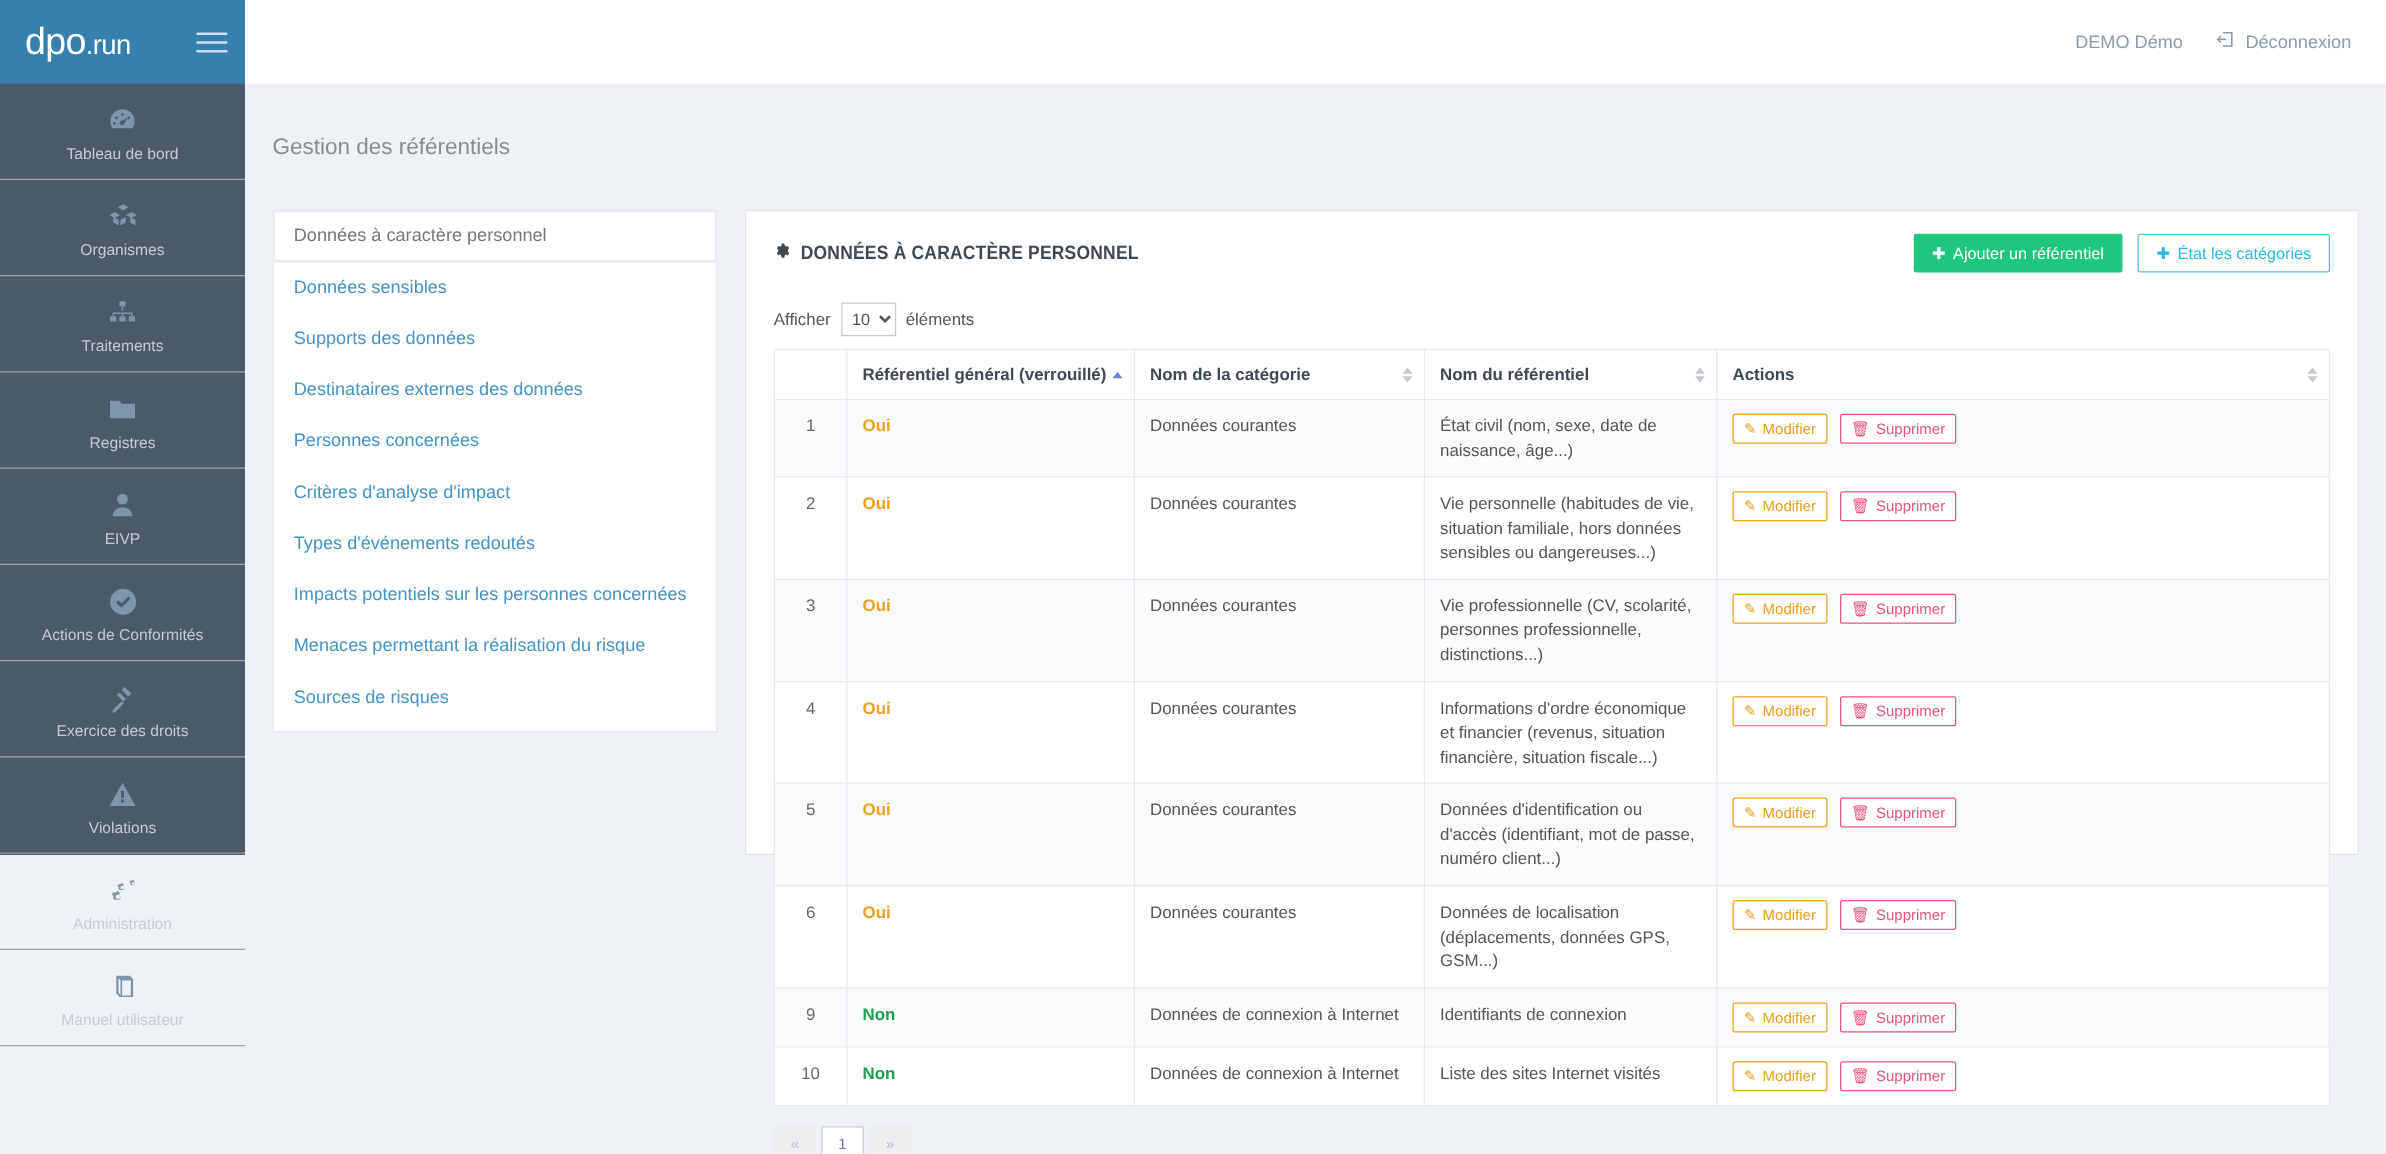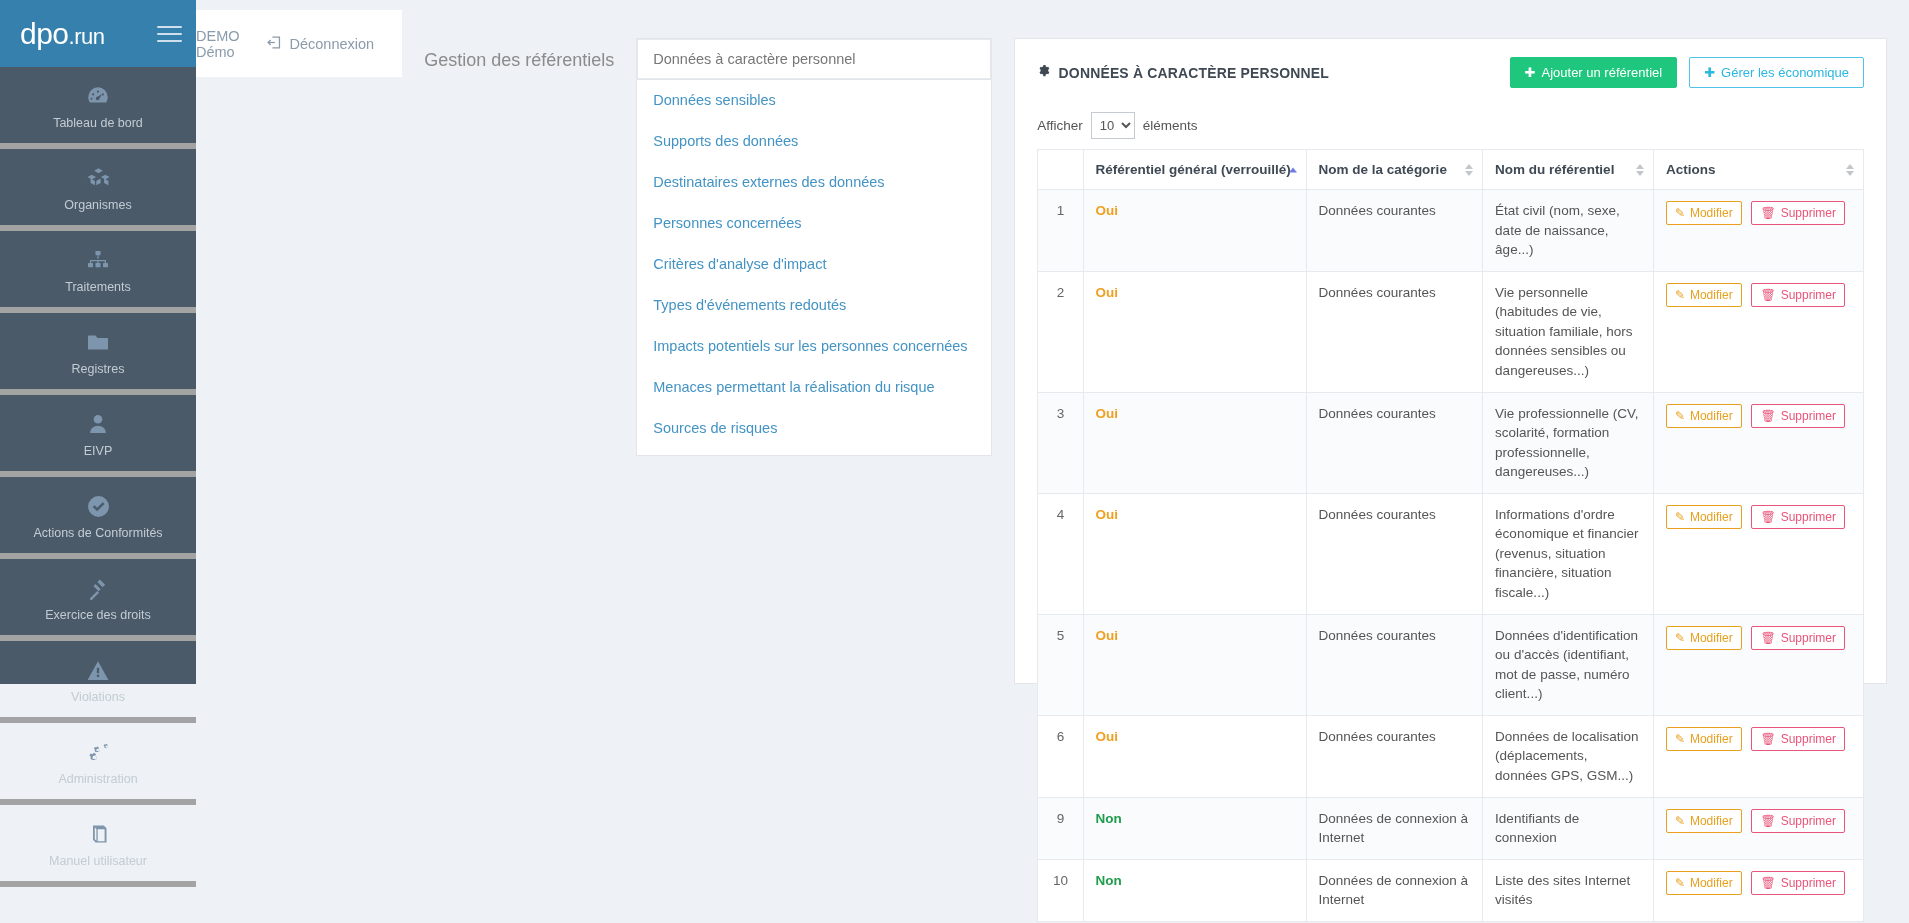--- a/index.html
+++ b/index.html
@@ -19,35 +19,35 @@
     height:67px; background:#3680ad; display:flex; align-items:center;
     justify-content:space-between; padding:0 14px 0 20px;
   }
   .brand-logo { color:#fff; font-size:30px; letter-spacing:-0.5px; font-weight:300; line-height:1; }
   .brand-logo .run { font-size:22px; }
   .hamburger { width:25px; cursor:pointer; }
   .hamburger span { display:block; height:2px; background:#cfe0ec; margin:5px 0; border-radius:1px; }
 
   .nav-item {
     position:relative; padding:14px 6px 12px; text-align:center;
-    border-bottom:6px solid #a3a3a3; cursor:pointer;
+    border-bottom:1px solid #a3a3a3; cursor:pointer;
   }
   .nav-item .ic { height:30px; display:flex; align-items:center; justify-content:center; margin-bottom:5px; }
   .nav-item .lbl { font-size:12.5px; color:#c2ccd4; line-height:1.2; }
   .nav-item.active { background:#41505e; }
   .nav-item.active .lbl { color:#d7e0e7; }
   .nav-item.active::after {
     content:""; position:absolute; right:-1px; top:50%; transform:translateY(-50%);
     width:0; height:0; border-top:17px solid transparent; border-bottom:17px solid transparent;
     border-right:15px solid #eef1f5;
   }
   .nav-item svg { display:block; }
 
   
-  .right { flex:1; display:flex; flex-direction:row; min-width:0;margin-top:10px; }
+  .right { flex:1; display:flex; flex-direction:column; min-width:0; }
   .topbar {
     height:67px; background:#fff; display:flex; align-items:center;
     justify-content:flex-end; padding-right:28px; gap:26px; flex:0 0 67px;
   }
   .topbar .user { font-size:14.5px; color:#8a9bab; }
   .topbar .logout { font-size:14.5px; color:#8a9bab; display:flex; align-items:center; gap:7px; cursor:pointer; }
 
   .page-title {
     font-size:18px; color:#8b8b8b; font-weight:400; padding:28px 0 0 22px; flex:0 0 auto;
   }
@@ -282,21 +282,21 @@
             </span>
             <span>DONNÉES À CARACTÈRE PERSONNEL</span>
           </div>
           <div class="panel-actions">
             <div class="btn btn-green">
               <span>✚</span>
               <span>Ajouter un référentiel</span>
             </div>
             <div class="btn btn-outline-cy">
               <span>✚</span>
-              <span>Gérer les économique</span>
+              <span>État les catégories</span>
             </div>
           </div>
         </div>
 
         <div class="table-controls">
           <span>Afficher</span>
           <select class="len-select">
             <option selected="">10</option>
             <option>25</option>
             <option>50</option>
@@ -369,21 +369,21 @@
                   <span class="mini-btn mini-del">
                       <span>🗑</span>
                       <span>Supprimer</span>
                     </span>
                 </td>
               </tr>
               <tr>
                 <td class="num">3</td>
                 <td><span class="yes">Oui</span></td>
                 <td>Données courantes</td>
-                <td>Vie professionnelle (CV, scolarité, formation professionnelle, dangereuses...)</td>
+                <td>Vie professionnelle (CV, scolarité, personnes professionnelle, distinctions...)</td>
                 <td class="acts">
                   <span class="mini-btn mini-edit">
                       <span>✎</span>
                       <span>Modifier</span>
                     </span>
                   <span class="mini-btn mini-del">
                       <span>🗑</span>
                       <span>Supprimer</span>
                     </span>
                 </td>

